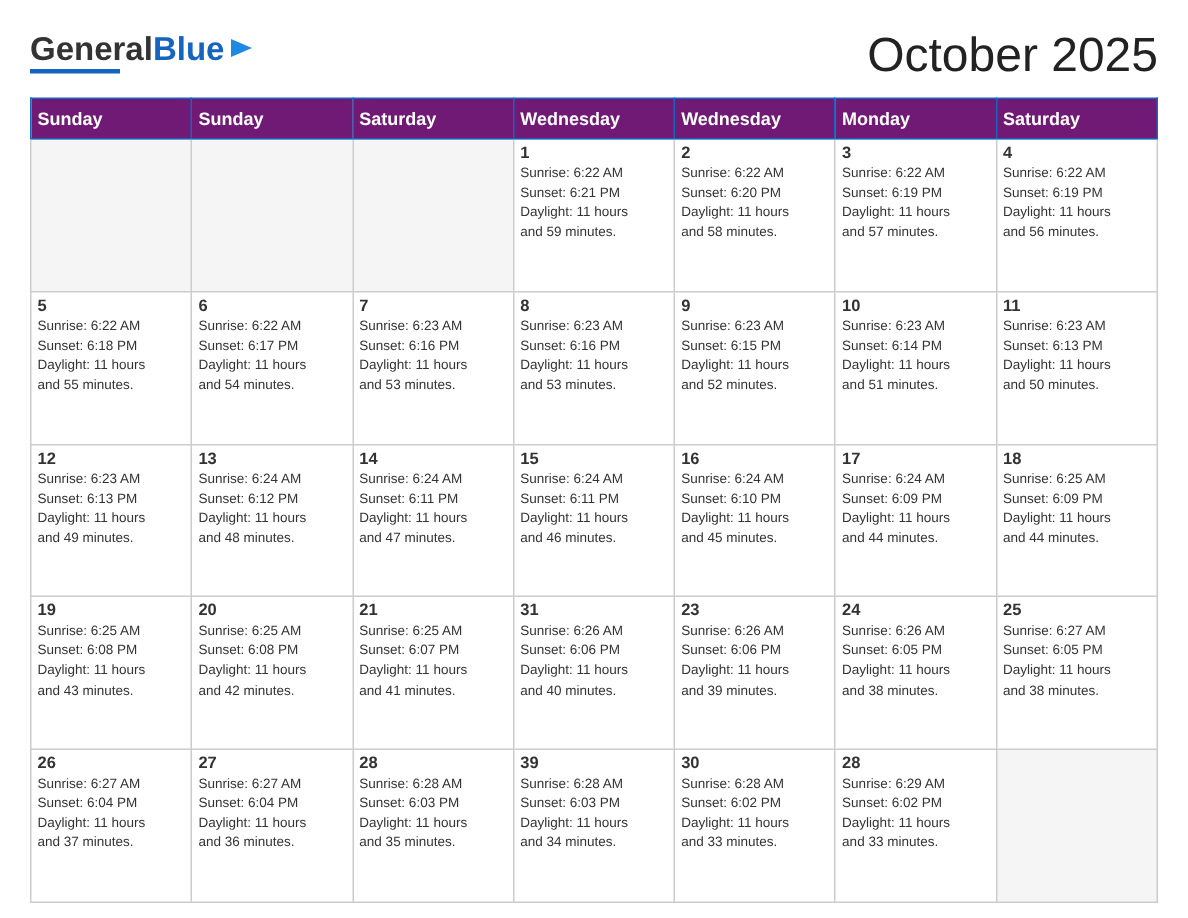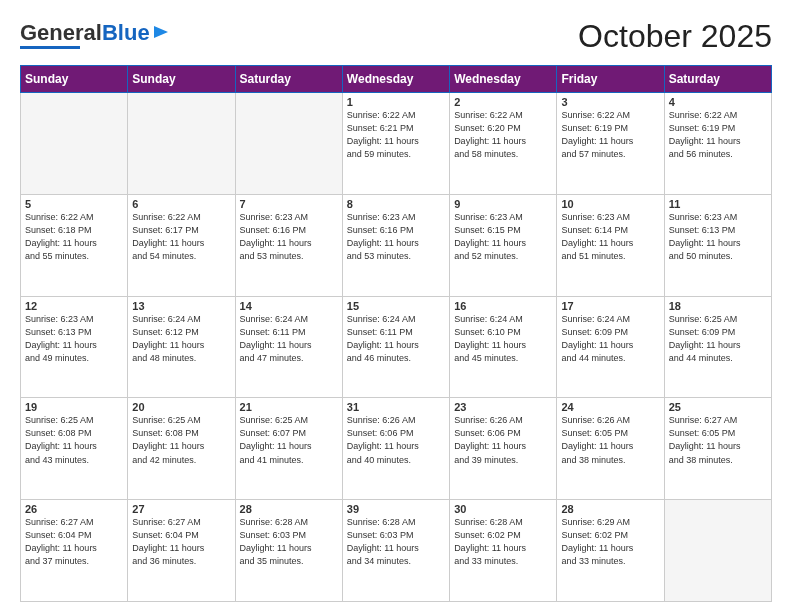--- a/index.html
+++ b/index.html
@@ -117,21 +117,21 @@
   </div>
 
   <table class="calendar">
     <thead>
       <tr>
       <th>Sunday</th>
           <th>Sunday</th>
           <th>Saturday</th>
           <th>Wednesday</th>
           <th>Wednesday</th>
-          <th>Friday</th>
+          <th>Monday</th>
           <th>Saturday</th>
         </tr>
     </thead>
     <tbody id="calendar-body">
     <tr>
           <td class="empty"></td>
           <td class="empty"></td>
           <td class="empty"></td>
           <td>
             <span class="day-num">1</span>

